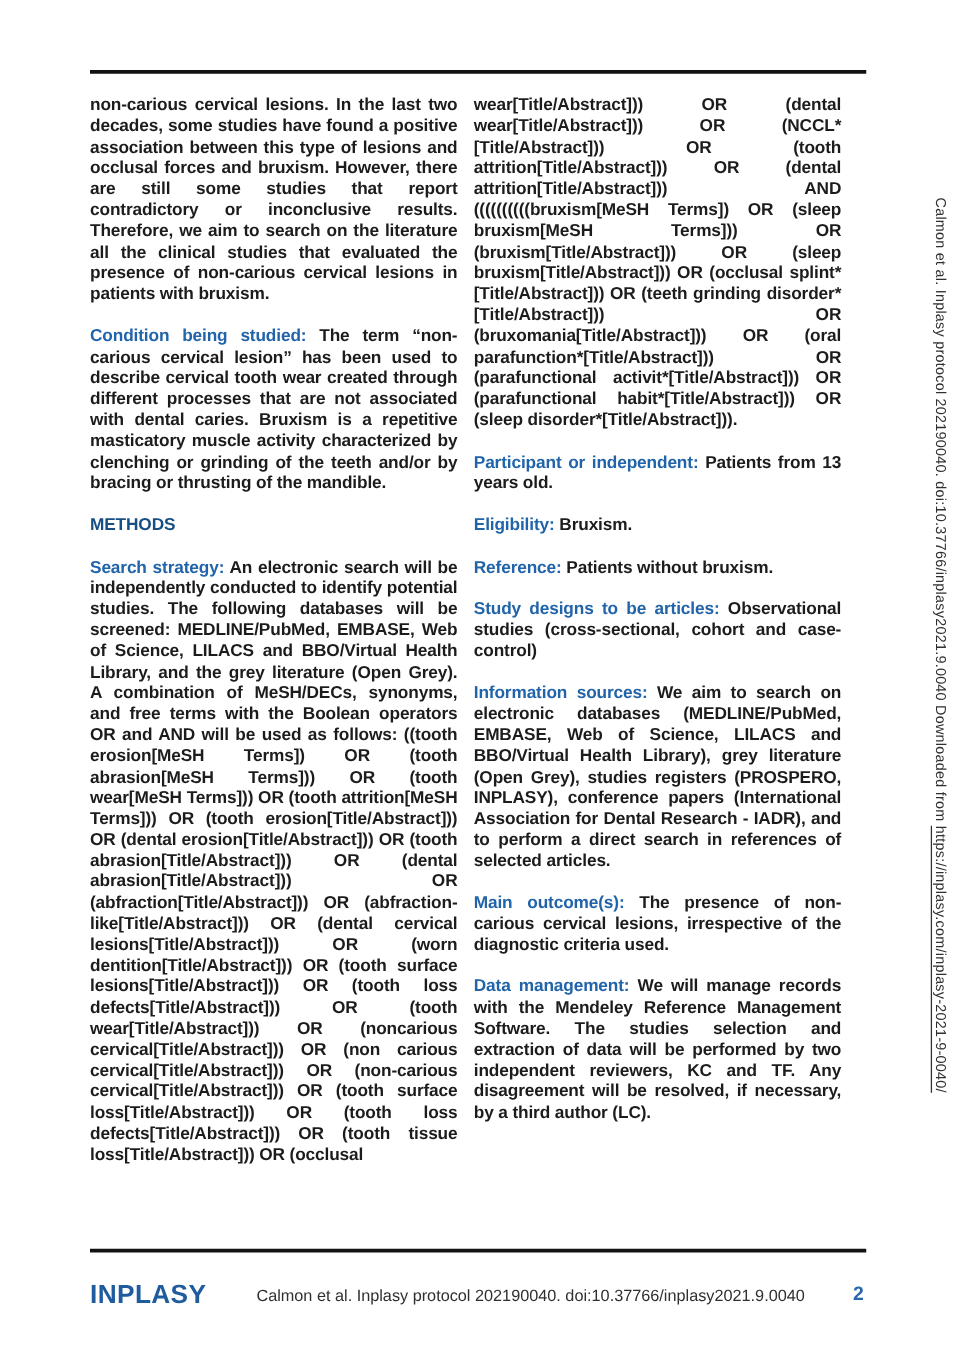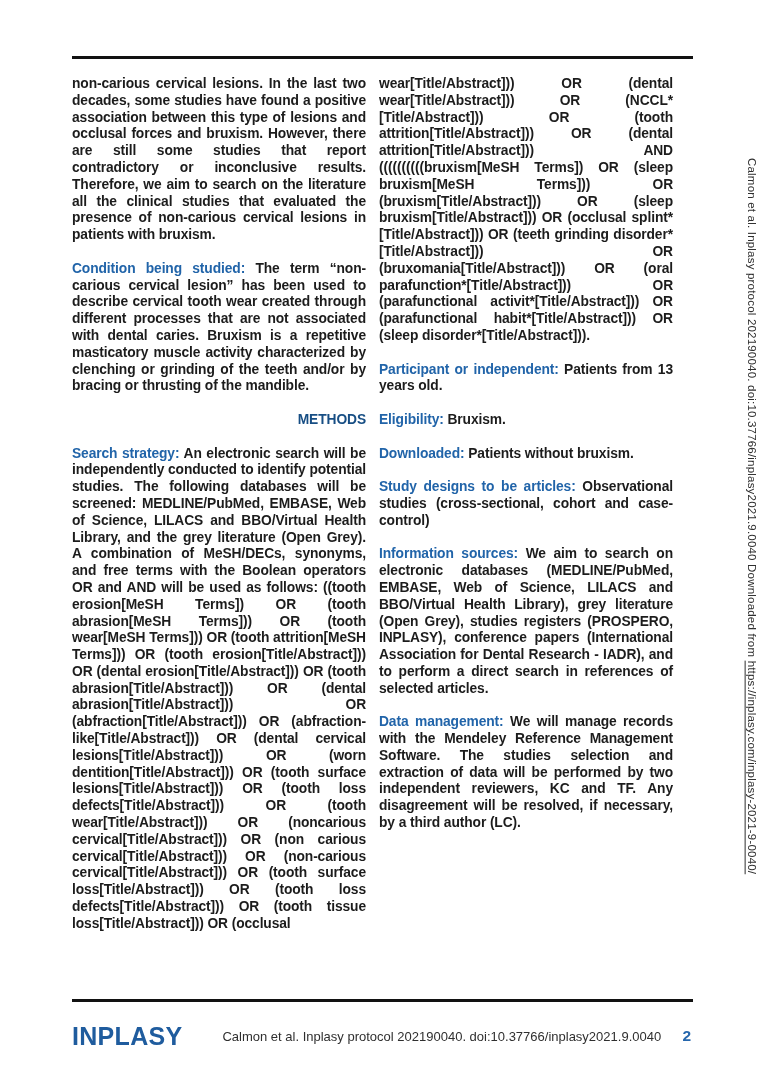--- a/index.html
+++ b/index.html
@@ -23,36 +23,36 @@
     display:flex;gap:13px;
   }
   .col{width:294px;}
 
   .para{
     font-size:13.8px;line-height:16.8px;font-weight:700;
     text-align:justify;letter-spacing:-0.1px;
     margin:0 0 16.8px 0;color:var(--text-color);
   }
   .para .label{color:var(--label-blue);}
-  .para.heading{color:var(--heading-blue);text-align:right;}
+  .para.heading{color:var(--heading-blue);text-align:left;}
 
   .sidebar-vertical{
     position:absolute;top:158px;left:736px;height:860px;width:22px;
     writing-mode:vertical-rl;text-orientation:mixed;
     font-size:11.5px;color:var(--muted);letter-spacing:0.2px;
     white-space:nowrap;
   }
   .sidebar-vertical a{color:var(--muted);text-decoration:underline;}
 
   .footer{
     position:absolute;left:72px;top:1016px;width:621px;height:40px;
     display:flex;align-items:center;
   }
   .footer .logo{
-    color:var(--logo-blue);font-weight:700;font-size:25px;letter-spacing:0.3px;
+    color:var(--logo-blue);font-weight:700;font-size:21px;letter-spacing:0.3px;
   }
   .footer .citation{
     color:var(--muted);font-size:13px;margin-left:40px;flex:1 1 auto;
   }
   .footer .pagenum{
     color:var(--pagenum-blue);font-weight:700;font-size:15.5px;margin-right:2px;
   }
 </style>
 </head>
 <body>
@@ -63,23 +63,24 @@
   <div class="col" id="col-left">
       <p class="para">non-carious cervical lesions. In the last two decades, some studies have found a positive association between this type of lesions and occlusal forces and bruxism. However, there are still some studies that report contradictory or inconclusive results. Therefore, we aim to search on the literature all the clinical studies that evaluated the presence of non-carious cervical lesions in patients with bruxism.</p>
       <p class="para"><span class="label">Condition being studied: </span>The term “non-carious cervical lesion” has been used to describe cervical tooth wear created through different processes that are not associated with dental caries. Bruxism is a repetitive masticatory muscle activity characterized by clenching or grinding of the teeth and/or by bracing or thrusting of the mandible.</p>
       <p class="para heading">METHODS</p>
       <p class="para"><span class="label">Search strategy: </span>An electronic search will be independently conducted to identify potential studies. The following databases will be screened: MEDLINE/PubMed, EMBASE, Web of Science, LILACS and BBO/Virtual Health Library, and the grey literature (Open Grey). A combination of MeSH/DECs, synonyms, and free terms with the Boolean operators OR and AND will be used as follows: ((tooth erosion[MeSH Terms]) OR (tooth abrasion[MeSH Terms])) OR (tooth wear[MeSH Terms])) OR (tooth attrition[MeSH Terms])) OR (tooth erosion[Title/Abstract])) OR (dental erosion[Title/Abstract])) OR (tooth abrasion[Title/Abstract])) OR (dental abrasion[Title/Abstract])) OR (abfraction[Title/Abstract])) OR (abfraction-like[Title/Abstract])) OR (dental cervical lesions[Title/Abstract])) OR (worn dentition[Title/Abstract])) OR (tooth surface lesions[Title/Abstract])) OR (tooth loss defects[Title/Abstract])) OR (tooth wear[Title/Abstract])) OR (noncarious cervical[Title/Abstract])) OR (non carious cervical[Title/Abstract])) OR (non-carious cervical[Title/Abstract])) OR (tooth surface loss[Title/Abstract])) OR (tooth loss defects[Title/Abstract])) OR (tooth tissue loss[Title/Abstract])) OR (occlusal</p>
     </div>
   <div class="col" id="col-right">
       <p class="para">wear[Title/Abstract])) OR (dental wear[Title/Abstract])) OR (NCCL*[Title/Abstract])) OR (tooth attrition[Title/Abstract])) OR (dental attrition[Title/Abstract])) AND ((((((((((bruxism[MeSH Terms]) OR (sleep bruxism[MeSH Terms])) OR (bruxism[Title/Abstract])) OR (sleep bruxism[Title/Abstract])) OR (occlusal splint*[Title/Abstract])) OR (teeth grinding disorder*[Title/Abstract])) OR (bruxomania[Title/Abstract])) OR (oral parafunction*[Title/Abstract])) OR (parafunctional activit*[Title/Abstract])) OR (parafunctional habit*[Title/Abstract])) OR (sleep disorder*[Title/Abstract])).</p>
       <p class="para"><span class="label">Participant or independent: </span>Patients from 13 years old.</p>
       <p class="para"><span class="label">Eligibility: </span>Bruxism.</p>
-      <p class="para"><span class="label">Downloaded: </span>Patients without bruxism.</p>
+      <p class="para"><span class="label">Reference: </span>Patients without bruxism.</p>
       <p class="para"><span class="label">Study designs to be articles: </span>Observational studies (cross-sectional, cohort and case-control)</p>
       <p class="para"><span class="label">Information sources: </span>We aim to search on electronic databases (MEDLINE/PubMed, EMBASE, Web of Science, LILACS and BBO/Virtual Health Library), grey literature (Open Grey), studies registers (PROSPERO, INPLASY), conference papers (International Association for Dental Research - IADR), and to perform a direct search in references of selected articles.</p>
+      <p class="para"><span class="label">Main outcome(s): </span>The presence of non-carious cervical lesions, irrespective of the diagnostic criteria used.</p>
       <p class="para"><span class="label">Data management: </span>We will manage records with the Mendeley Reference Management Software. The studies selection and extraction of data will be performed by two independent reviewers, KC and TF. Any disagreement will be resolved, if necessary, by a third author (LC).</p>
     </div>
 </div>
 
 <div class="sidebar-vertical">
   <span>Calmon et al. Inplasy protocol 202190040. doi:10.37766/inplasy2021.9.0040 Downloaded from </span><a href="#">https://inplasy.com/inplasy-2021-9-0040/</a>
 </div>
 
 <div class="rule bottom"></div>
 

